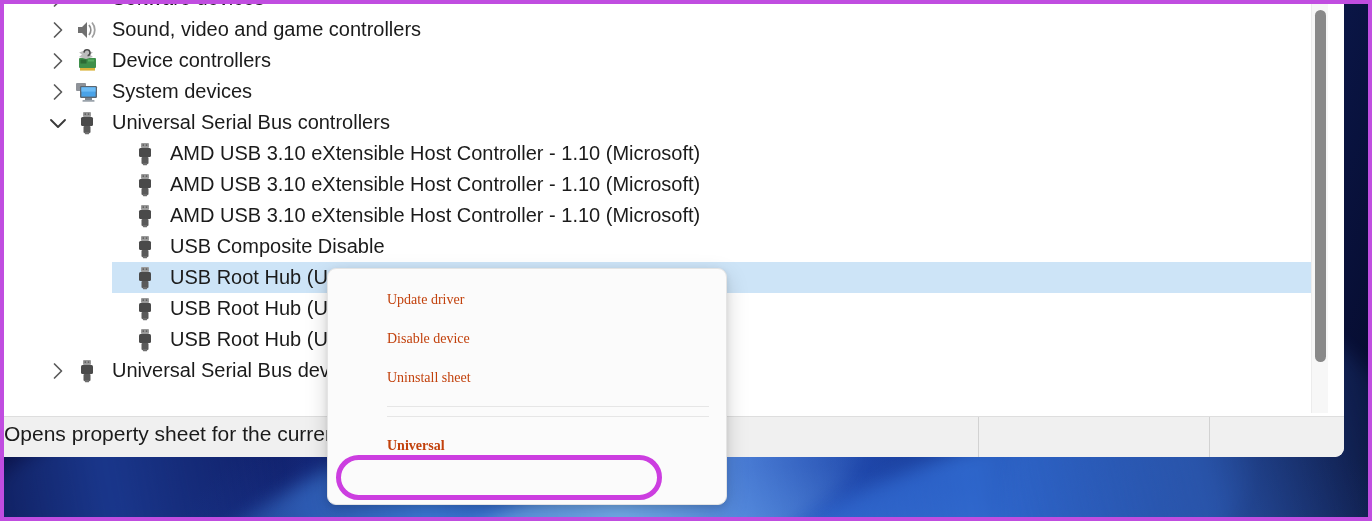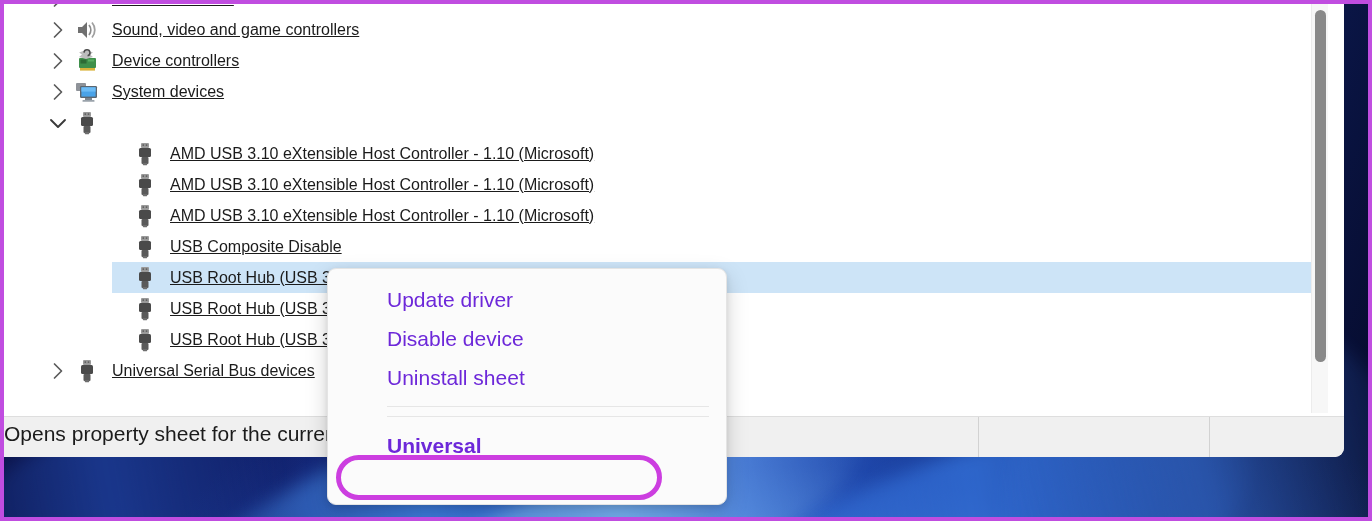--- a/index.html
+++ b/index.html
@@ -100,24 +100,23 @@
     height: 409px;
     background: #ffffff;
     overflow: hidden;
   }
 
   .tree-row {
     position: relative;
     height: 31px;
     display: flex;
     align-items: center;
-    font-size: 16px;
+    font-size: 20px;
     color: #1b1b1b;
     white-space: nowrap;
-    text-decoration: underline;
   }
   .tree-row.selected .row-fill {
     position: absolute;
     left: 108px; right: 0; top: 0; bottom: 0;
     background: #cde4f7;
     z-index: 0;
   }
   .tree-row > * { position: relative; z-index: 1; }
 
   .expander {
@@ -227,23 +226,24 @@
     border-radius: 9px;
     box-shadow: 0 8px 22px rgba(0,0,0,0.17), 0 2px 6px rgba(0,0,0,0.10);
     z-index: 20;
     overflow: hidden;
   }
   .menu-item {
     height: 39px;
     display: flex;
     align-items: center;
     padding-left: 59px;
-    font-size: 21px;
-    color: #6d28d9;
+    font-size: 14px;
+    color: #c2410c;
     white-space: nowrap;
+    font-family: Liberation Serif, serif;
   }
   .menu-item.bold { font-weight: bold; }
   .menu-item-spacer-top { height: 11px; }
   .menu-sep {
     height: 1px;
     background: #e6e6e6;
     margin: 9px 17px 9px 59px;
   }
 
   
@@ -349,20 +349,21 @@
           <span class="tree-icon ico-usb">
             <svg width="22" height="24" viewBox="0 0 22 24">
               <rect x="7" y="1" width="8" height="5" rx="1" fill="#9a9a9a"></rect>
               <rect x="8.5" y="2.3" width="1.6" height="1.6" fill="#5d5d5d"></rect>
               <rect x="11.7" y="2.3" width="1.6" height="1.6" fill="#5d5d5d"></rect>
               <rect x="5" y="6" width="12" height="9" rx="1.5" fill="#4a4a4a"></rect>
               <rect x="7.5" y="15" width="7" height="7" rx="1" fill="#5a5a5a"></rect>
               <rect x="8.8" y="21" width="4.4" height="2.2" rx="0.6" fill="#6e6e6e"></rect>
             </svg>
           </span>
+          <span class="tree-label">Universal Serial Bus controllers</span>
         </div>
         <div class="tree-row lvl-2">
           <span class="expander spacer"></span>
           <span class="tree-icon ico-usb">
             <svg width="22" height="24" viewBox="0 0 22 24">
               <rect x="7" y="1" width="8" height="5" rx="1" fill="#9a9a9a"></rect>
               <rect x="8.5" y="2.3" width="1.6" height="1.6" fill="#5d5d5d"></rect>
               <rect x="11.7" y="2.3" width="1.6" height="1.6" fill="#5d5d5d"></rect>
               <rect x="5" y="6" width="12" height="9" rx="1.5" fill="#4a4a4a"></rect>
               <rect x="7.5" y="15" width="7" height="7" rx="1" fill="#5a5a5a"></rect>

